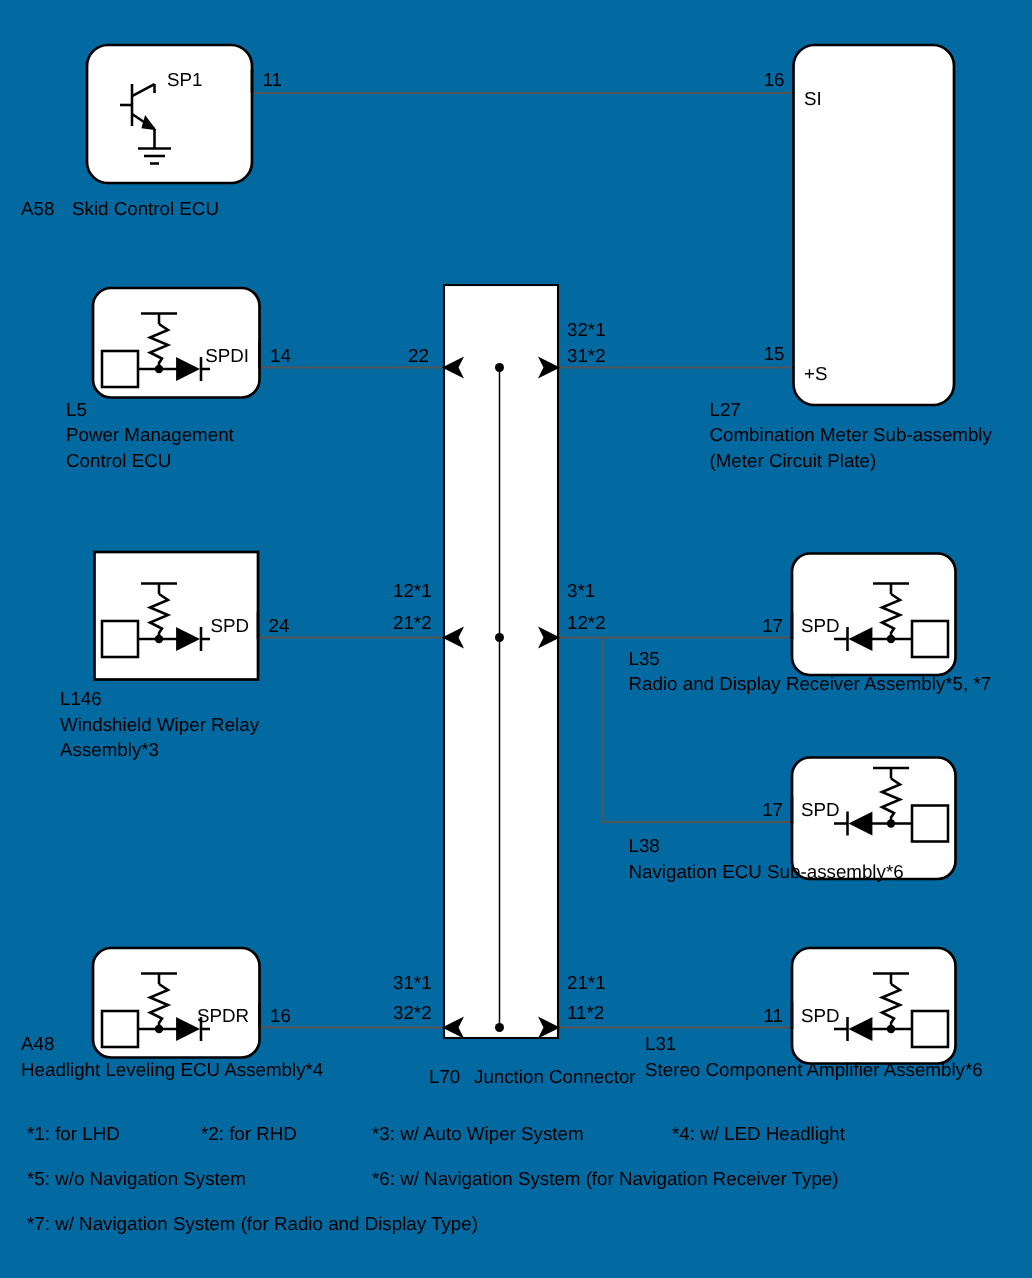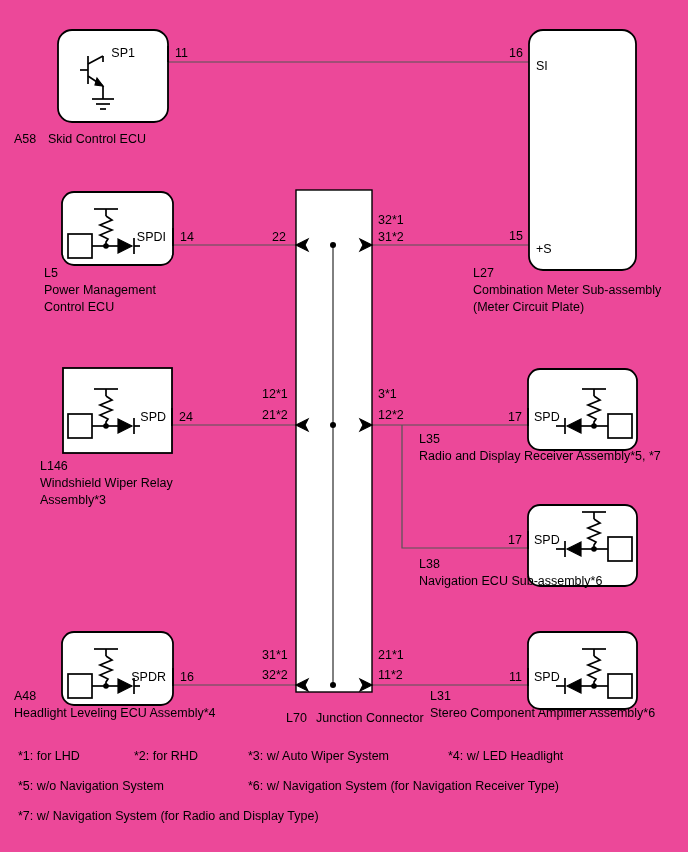--- a/index.html
+++ b/index.html
@@ -9,21 +9,21 @@
     background: #ffffff;
   }
   body {
     font-family: "Liberation Sans", sans-serif;
     color: #000000;
   }
   #page {
     position: relative;
     width: 688px;
     height: 852px;
-    background: #ec4899;
+    background: #0369a1;
     overflow: hidden;
   }
   #diagram-svg {
     position: absolute;
     left: 0;
     top: 0;
     width: 688px;
     height: 852px;
   }
   .svg-text {

